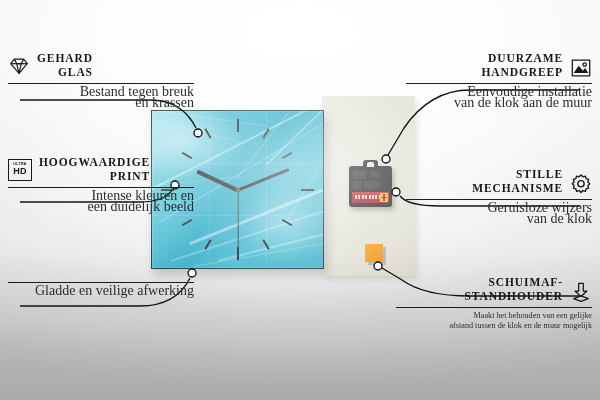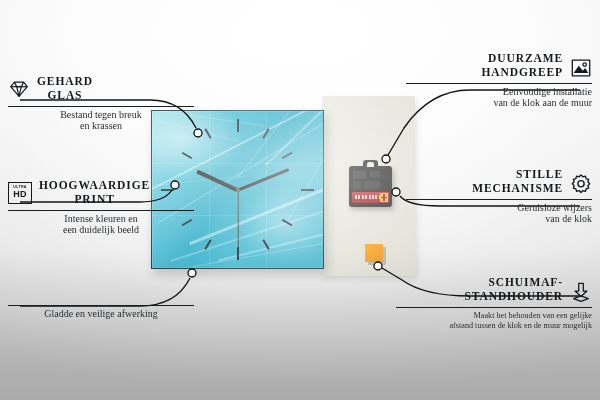--- a/index.html
+++ b/index.html
@@ -20,34 +20,34 @@
     pointer-events:none;
   }
   .vign{
     position:absolute;inset:0;
     background:radial-gradient(75% 60% at 48% 42%, rgba(255,255,255,.55) 0%, rgba(255,255,255,0) 62%);
     pointer-events:none;
   }
 
   
   .feature{position:absolute;width:186px;}
-  .feature.left{left:8px;text-align:center;margin-top:23px;}
+  .feature.left{left:8px;text-align:right;}
   .feature.right{right:8px;text-align:right;}
   .f-head{
     display:flex;align-items:center;gap:7px;
     font-family:"Liberation Serif", serif;
     font-weight:700;font-size:11.5px;letter-spacing:.9px;
     color:#15181a;line-height:13.5px;text-transform:uppercase;
   }
   .feature.right .f-head{flex-direction:row-reverse;align-items:flex-end;}
   .f-title{white-space:pre-line;}
   .f-rule{height:1px;background:#1b1e20;margin:4px 0 3px 0;}
   .f-desc{
     font-family:"Liberation Serif", serif;
-    font-size:10px;line-height:10.6px;color:#2a2d2f;white-space:pre-line;
+    font-size:14px;line-height:10.6px;color:#2a2d2f;white-space:pre-line;
   }
   .icon{flex:0 0 auto;width:22px;height:22px;display:block;}
   .icon svg{display:block;width:22px;height:22px;}
   .hd-badge{
     flex:0 0 auto;width:22px;height:20px;border:1.3px solid #16191b;
     display:flex;flex-direction:column;align-items:center;justify-content:center;
     line-height:1;
   }
   .hd-badge .u{font-size:3.6px;font-weight:700;letter-spacing:.3px;color:#16191b;font-family:"Liberation Sans",sans-serif;}
   .hd-badge .h{font-size:9px;font-weight:700;color:#16191b;font-family:Liberation Sans, sans-serif;letter-spacing:.2px;}

